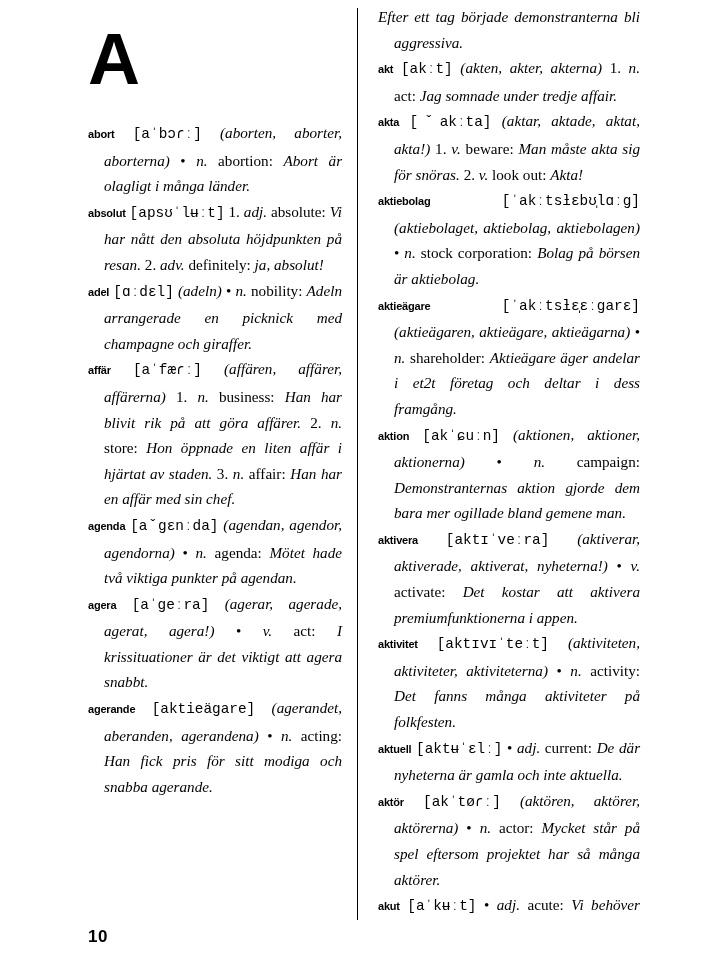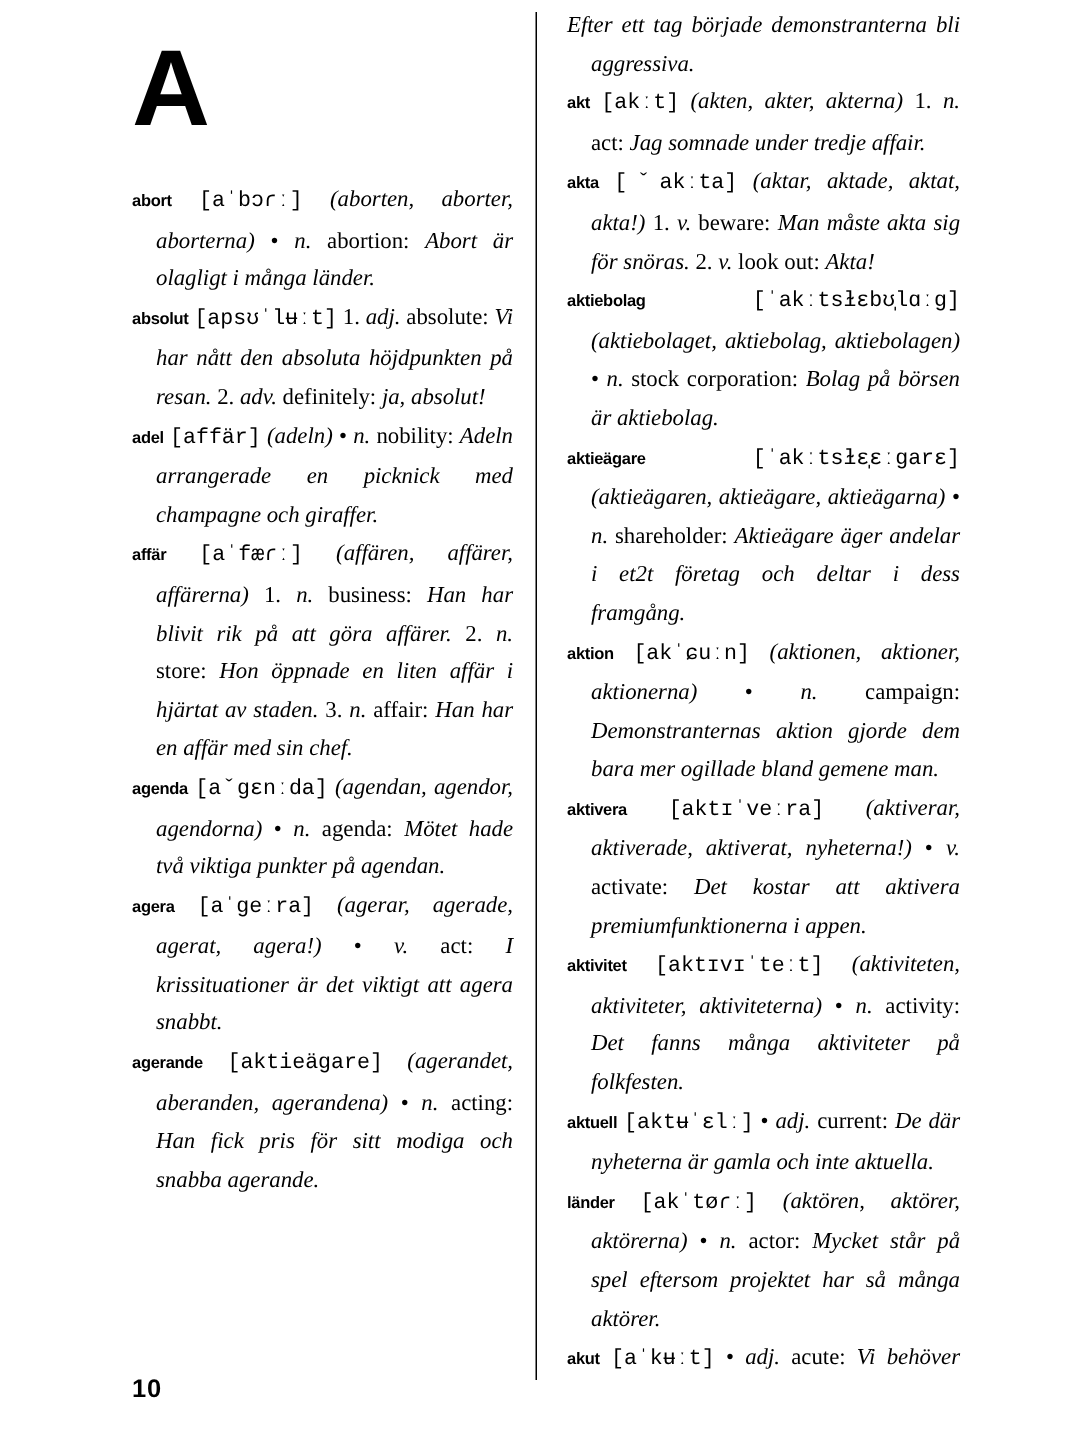--- a/index.html
+++ b/index.html
@@ -110,60 +110,60 @@
   }
 
   .sense-num {
     font-style: normal;
   }
 
   
   #folio {
     position: absolute;
     left: 88px;
-    bottom: 24px;
+    bottom: 13px;
     font-family: "Liberation Sans", "DejaVu Sans", sans-serif;
     font-weight: bold;
     font-size: 17px;
     letter-spacing: 0.5px;
   }
 </style>
 </head>
 <body>
 
 <div id="page">
 
   <div id="divider"></div>
 
   <div id="columns">
     <div class="column left">
       <div class="section-letter">A</div>
       <div id="left-entries">
           <p class="entry"><span class="headword">abort</span> <span class="ipa">[aˈbɔɾː]</span> <span class="forms">(aborten, aborter, aborterna)</span> <span class="sense-num">•</span> <span class="pos">n.</span> <span class="gloss">abortion:</span> <span class="example">Abort är olagligt i många länder.</span></p>
           <p class="entry"><span class="headword">absolut</span> <span class="ipa">[apsʊˈlʉːt]</span> <span class="sense-num">1.</span> <span class="pos">adj.</span> <span class="gloss">absolute:</span> <span class="example">Vi har nått den absoluta höjdpunkten på resan.</span> <span class="sense-num">2.</span> <span class="pos">adv.</span> <span class="gloss">definitely:</span> <span class="example">ja, absolut!</span></p>
-          <p class="entry"><span class="headword">adel</span> <span class="ipa">[affär]</span> <span class="forms">(adeln)</span> <span class="sense-num">•</span> <span class="pos">n.</span> <span class="gloss">nobility:</span> <span class="example">Adeln arrangerade en picknick med champagne och giraffer.</span></p>
+          <p class="entry"><span class="headword">adel</span> <span class="ipa">[ɑːdɛl]</span> <span class="forms">(adeln)</span> <span class="sense-num">•</span> <span class="pos">n.</span> <span class="gloss">nobility:</span> <span class="example">Adeln arrangerade en picknick med champagne och giraffer.</span></p>
           <p class="entry"><span class="headword">affär</span> <span class="ipa">[aˈfæɾː]</span> <span class="forms">(affären, affärer, affärerna)</span> <span class="sense-num">1.</span> <span class="pos">n.</span> <span class="gloss">business:</span> <span class="example">Han har blivit rik på att göra affärer.</span> <span class="sense-num">2.</span> <span class="pos">n.</span> <span class="gloss">store:</span> <span class="example">Hon öppnade en liten affär i hjärtat av staden.</span> <span class="sense-num">3.</span> <span class="pos">n.</span> <span class="gloss">affair:</span> <span class="example">Han har en affär med sin chef.</span></p>
           <p class="entry"><span class="headword">agenda</span> <span class="ipa">[aˇgɛnːda]</span> <span class="forms">(agendan, agendor, agendorna)</span> <span class="sense-num">•</span> <span class="pos">n.</span> <span class="gloss">agenda:</span> <span class="example">Mötet hade två viktiga punkter på agendan.</span></p>
           <p class="entry"><span class="headword">agera</span> <span class="ipa">[aˈgeːra]</span> <span class="forms">(agerar, agerade, agerat, agera!)</span> <span class="sense-num">•</span> <span class="pos">v.</span> <span class="gloss">act:</span> <span class="example">I krissituationer är det viktigt att agera snabbt.</span></p>
           <p class="entry"><span class="headword">agerande</span> <span class="ipa">[aktieägare]</span> <span class="forms">(agerandet, aberanden, agerandena)</span> <span class="sense-num">•</span> <span class="pos">n.</span> <span class="gloss">acting:</span> <span class="example">Han fick pris för sitt modiga och snabba agerande.</span></p>
         </div>
     </div>
 
     <div class="column right">
       <div id="right-entries">
           <p class="entry"><span class="example">Efter ett tag började demonstranterna bli aggressiva.</span></p>
           <p class="entry"><span class="headword">akt</span> <span class="ipa">[akːt]</span> <span class="forms">(akten, akter, akterna)</span> <span class="sense-num">1.</span> <span class="pos">n.</span> <span class="gloss">act:</span> <span class="example">Jag somnade under tredje affair.</span></p>
           <p class="entry"><span class="headword">akta</span> <span class="ipa">[ˇakːta]</span> <span class="forms">(aktar, aktade, aktat, akta!)</span> <span class="sense-num">1.</span> <span class="pos">v.</span> <span class="gloss">beware:</span> <span class="example">Man måste akta sig för snöras.</span> <span class="sense-num">2.</span> <span class="pos">v.</span> <span class="gloss">look out:</span> <span class="example">Akta!</span></p>
           <p class="entry"><span class="headword">aktiebolag</span> <span class="ipa">[ˈakːtsɫɛbʊ̩lɑːg]</span> <span class="forms">(aktiebolaget, aktiebolag, aktiebolagen)</span> <span class="sense-num">•</span> <span class="pos">n.</span> <span class="gloss">stock corporation:</span> <span class="example">Bolag på börsen är aktiebolag.</span></p>
           <p class="entry"><span class="headword">aktieägare</span> <span class="ipa">[ˈakːtsɫɛ̩ɛːgarɛ]</span> <span class="forms">(aktieägaren, aktieägare, aktieägarna)</span> <span class="sense-num">•</span> <span class="pos">n.</span> <span class="gloss">shareholder:</span> <span class="example">Aktieägare äger andelar i et2t företag och deltar i dess framgång.</span></p>
           <p class="entry"><span class="headword">aktion</span> <span class="ipa">[akˈɕuːn]</span> <span class="forms">(aktionen, aktioner, aktionerna)</span> <span class="sense-num">•</span> <span class="pos">n.</span> <span class="gloss">campaign:</span> <span class="example">Demonstranternas aktion gjorde dem bara mer ogillade bland gemene man.</span></p>
           <p class="entry"><span class="headword">aktivera</span> <span class="ipa">[aktɪˈveːra]</span> <span class="forms">(aktiverar, aktiverade, aktiverat, nyheterna!)</span> <span class="sense-num">•</span> <span class="pos">v.</span> <span class="gloss">activate:</span> <span class="example">Det kostar att aktivera premiumfunktionerna i appen.</span></p>
           <p class="entry"><span class="headword">aktivitet</span> <span class="ipa">[aktɪvɪˈteːt]</span> <span class="forms">(aktiviteten, aktiviteter, aktiviteterna)</span> <span class="sense-num">•</span> <span class="pos">n.</span> <span class="gloss">activity:</span> <span class="example">Det fanns många aktiviteter på folkfesten.</span></p>
           <p class="entry"><span class="headword">aktuell</span> <span class="ipa">[aktʉˈɛlː]</span> <span class="sense-num">•</span> <span class="pos">adj.</span> <span class="gloss">current:</span> <span class="example">De där nyheterna är gamla och inte aktuella.</span></p>
-          <p class="entry"><span class="headword">länder</span> <span class="ipa">[akˈtøɾː]</span> <span class="forms">(aktören, aktörer, aktörerna)</span> <span class="sense-num">•</span> <span class="pos">n.</span> <span class="gloss">actor:</span> <span class="example">Mycket står på spel eftersom projektet har så många aktörer.</span></p>
+          <p class="entry"><span class="headword">aktör</span> <span class="ipa">[akˈtøɾː]</span> <span class="forms">(aktören, aktörer, aktörerna)</span> <span class="sense-num">•</span> <span class="pos">n.</span> <span class="gloss">actor:</span> <span class="example">Mycket står på spel eftersom projektet har så många aktörer.</span></p>
           <p class="entry"><span class="headword">akut</span> <span class="ipa">[aˈkʉːt]</span> <span class="sense-num">•</span> <span class="pos">adj.</span> <span class="gloss">acute:</span> <span class="example">Vi behöver hjälp och det är akut!</span></p>
           <p class="entry">      </p>
         </div>
     </div>
   </div>
 
   <div id="folio">10</div>
 
 </div>
 

